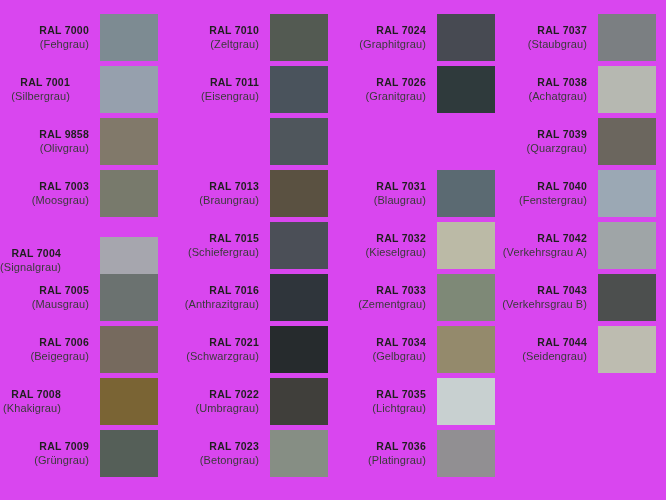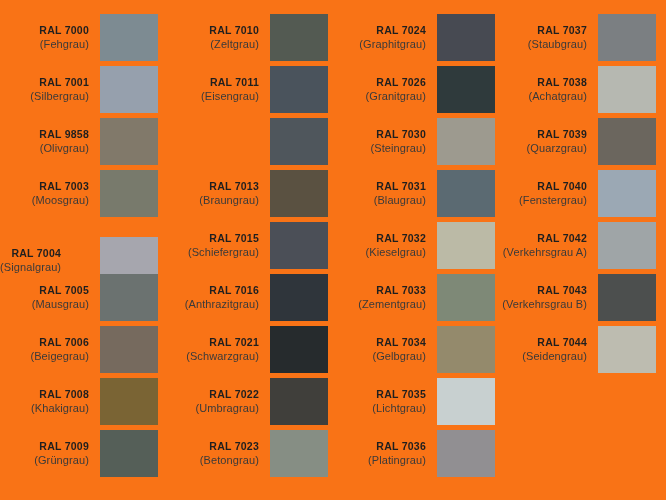--- a/index.html
+++ b/index.html
@@ -11,21 +11,21 @@
     width: 666px;
     height: 500px;
     background: #ffffff;
     font-family: "Liberation Sans", sans-serif;
     overflow: hidden;
   }
   #chart {
     position: relative;
     width: 666px;
     height: 500px;
-    background: #f97316;
+    background: #d946ef;
   }
   .column {
     position: absolute;
     top: 0;
     height: 500px;
   }
   .col-0 { left: 0px;   width: 170px; }
   .col-1 { left: 170px; width: 170px; }
   .col-2 { left: 340px; width: 155px; }
   .col-3 { left: 495px; width: 171px; }
@@ -78,21 +78,21 @@
 <div id="chart">
 
   <div class="column col-0">
       <div class="swatch-row" style="top: 14px;">
         <div class="label-block">
           <span class="ral-code">RAL 7000</span>
           <span class="ral-name">(Fehgrau)</span>
         </div>
         <div class="swatch" style="background-color: rgb(125, 139, 146);"></div>
       </div>
-      <div class="swatch-row" style="top: 66px;">
+      <div class="swatch-row" style="top: 66px; gap: 19px;">
         <div class="label-block">
           <span class="ral-code">RAL 7001</span>
           <span class="ral-name">(Silbergrau)</span>
         </div>
         <div class="swatch" style="background-color: rgb(150, 160, 173);"></div>
       </div>
       <div class="swatch-row" style="top: 118px;">
         <div class="label-block">
           <span class="ral-code">RAL 9858</span>
           <span class="ral-name">(Olivgrau)</span>
@@ -120,21 +120,21 @@
         </div>
         <div class="swatch" style="background-color: rgb(107, 114, 112);"></div>
       </div>
       <div class="swatch-row" style="top: 326px;">
         <div class="label-block">
           <span class="ral-code">RAL 7006</span>
           <span class="ral-name">(Beigegrau)</span>
         </div>
         <div class="swatch" style="background-color: rgb(118, 106, 94);"></div>
       </div>
-      <div class="swatch-row" style="top: 378px;">
+      <div class="swatch-row" style="top: 378px; gap: 28px;">
         <div class="label-block">
           <span class="ral-code">RAL 7008</span>
           <span class="ral-name">(Khakigrau)</span>
         </div>
         <div class="swatch" style="background-color: rgb(122, 100, 52);"></div>
       </div>
       <div class="swatch-row" style="top: 430px;">
         <div class="label-block">
           <span class="ral-code">RAL 7009</span>
           <span class="ral-name">(Grüngrau)</span>
@@ -211,27 +211,20 @@
         </div>
         <div class="swatch" style="background-color: rgb(71, 74, 82);"></div>
       </div>
       <div class="swatch-row" style="top: 66px;">
         <div class="label-block">
           <span class="ral-code">RAL 7026</span>
           <span class="ral-name">(Granitgrau)</span>
         </div>
         <div class="swatch" style="background-color: rgb(47, 58, 60);"></div>
       </div>
-      <div class="swatch-row" style="top: 118px;">
-        <div class="label-block">
-          <span class="ral-code">RAL 7030</span>
-          <span class="ral-name">(Steingrau)</span>
-        </div>
-        <div class="swatch" style="background-color: rgb(157, 154, 143);"></div>
-      </div>
       <div class="swatch-row" style="top: 170px;">
         <div class="label-block">
           <span class="ral-code">RAL 7031</span>
           <span class="ral-name">(Blaugrau)</span>
         </div>
         <div class="swatch" style="background-color: rgb(91, 106, 114);"></div>
       </div>
       <div class="swatch-row" style="top: 222px;">
         <div class="label-block">
           <span class="ral-code">RAL 7032</span>

